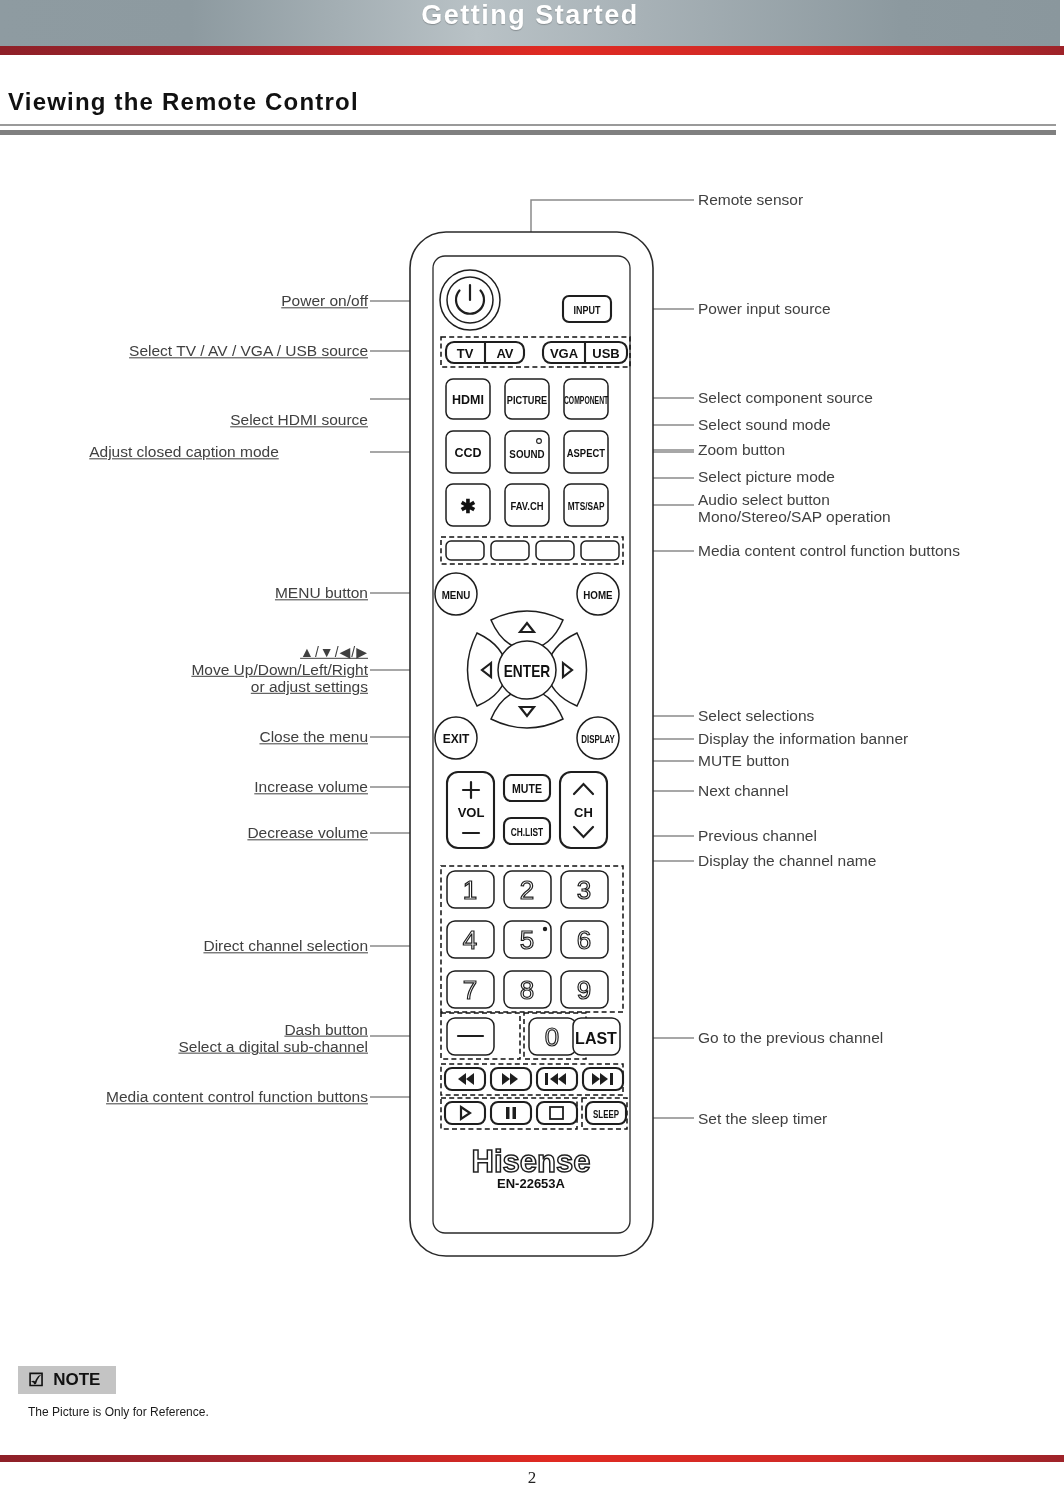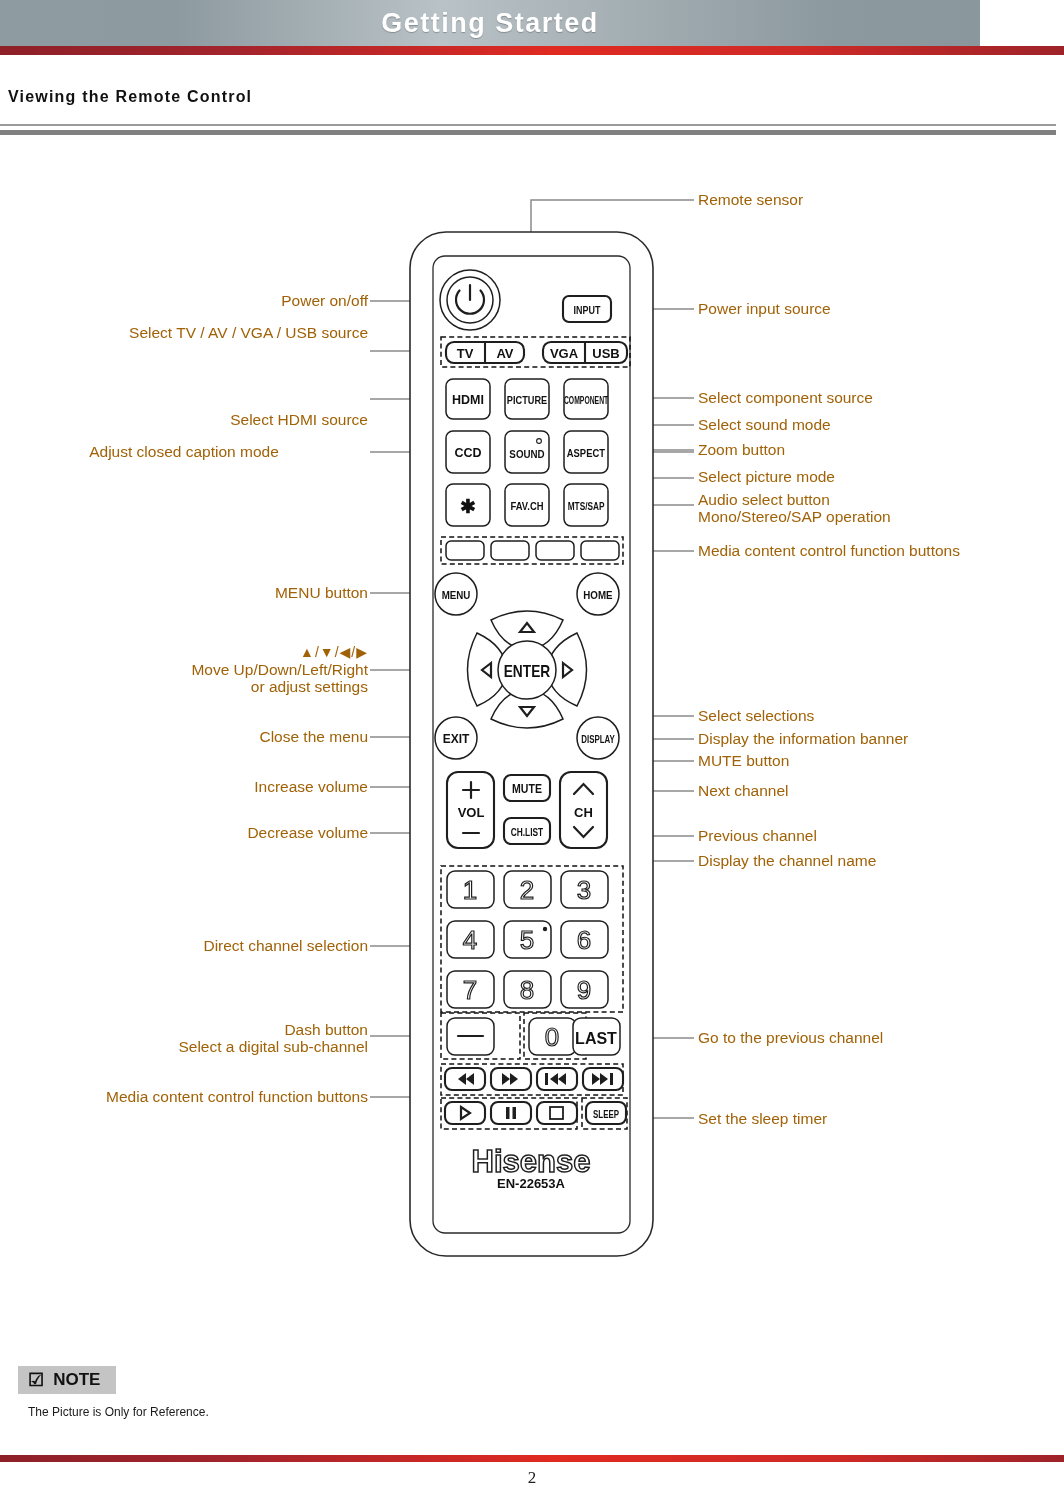--- a/index.html
+++ b/index.html
@@ -8,53 +8,53 @@
     width:1064px; height:1497px;
     background:#ffffff;
     font-family:"Liberation Sans", sans-serif;
     color:#1a1a1a;
     position:relative;
     overflow:hidden;
   }
 
   
   .page-header{
-    position:absolute; left:0; top:0; width:980px; height:46px;
+    position:absolute; left:0; top:0; width:1060px; height:46px;
     background:linear-gradient(90deg,#8e9ba1 0%, #8d9aa0 18%, #b9c2c6 45%, #a8b2b7 60%, #8c999f 85%, #8a979d 100%);
-    display:flex; align-items:center; justify-content:center;
+    display:flex; align-items:flex-start; justify-content:center;
   }
   .page-header .title{
     color:#ffffff; font-size:27px; font-weight:bold; letter-spacing:1.5px;
     text-shadow:0 1px 1px rgba(0,0,0,.25);
   }
   .header-rule{
     position:absolute; left:0; top:46px; width:1064px; height:9px;
     background:linear-gradient(90deg,#8e2028 0%, #a3242c 22%, #e02a22 52%, #cf2a27 75%, #9e2329 100%);
   }
 
   
   .section-heading{
     position:absolute; left:8px; top:88px;
-    font-size:16px; font-weight:bold; letter-spacing:1.2px; color:#111;
+    font-size:24px; font-weight:bold; letter-spacing:1.2px; color:#111;
   }
   .heading-rule-thin{
     position:absolute; left:0; top:124px; width:1056px; height:2px; background:#9a9a9a;
   }
   .heading-rule-thick{
     position:absolute; left:0; top:130px; width:1056px; height:5px; background:#808080;
   }
 
   
   #diagram{ position:absolute; left:0; top:0; width:1064px; height:1497px; pointer-events:none; }
 
   
   .cal{
-    position:absolute; font-size:15.5px; color:#a16207; white-space:nowrap; line-height:1.12;
-  }
-  .cal.left { text-align:right; transform:translateY(-50%); }
+    position:absolute; font-size:15.5px; color:#404040; white-space:nowrap; line-height:1.12;
+  }
+  .cal.left { text-align:right; transform:translateY(-50%);text-decoration:underline; }
   .cal.right{ text-align:left;  transform:translateY(-50%); }
   .cal .sub{ display:block; }
   .cal .arrows{ display:block; font-size:14px; letter-spacing:1px; }
 
   
   .note-badge{
     position:absolute; left:18px; top:1366px;
     background:#c4c4c4; padding:4px 16px 4px 10px;
     display:flex; align-items:center; gap:9px;
     font-size:17px; font-weight:bold; color:#111;
@@ -326,21 +326,21 @@
   <rect x="550" y="1107" width="13" height="12" fill="none" stroke="#1e1e1e" stroke-width="1.8"></rect>
   <rect class="dash" x="582" y="1098" width="45" height="31"></rect>
   <rect class="btn2" x="586" y="1102" width="40" height="22" rx="7"></rect>
   <text class="tx" x="606" y="1118" font-size="11" transform="scale(0.72,1) translate(235.7,0)">SLEEP</text>
 
   <text class="txo" x="531" y="1172" font-size="31" font-weight="bold" style="stroke-width:1.5">Hisense</text>
   <text class="tx" x="531" y="1188" font-size="13">EN-22653A</text>
 </svg>
 
 <div class="cal left" style="left:0;   width:368px; top:301px;">Power on/off</div>
-<div class="cal left" style="left:0;   width:368px; top:333px;padding-left:26px;">Select TV / AV / VGA / USB source</div>
+<div class="cal left" style="left:0;   width:368px; top:351px;padding-left:26px;">Select TV / AV / VGA / USB source</div>
 <div class="cal left" style="left:0;   width:368px; top:408px;margin-top:12px;">Select HDMI source</div>
 <div class="cal left" style="left:0;   width:368px; top:452px;text-align:center;">Adjust closed caption mode</div>
 <div class="cal left" style="left:0;   width:368px; top:593px;">MENU button</div>
 <div class="cal left" style="left:0;   width:368px; top:670px;">
   <span class="arrows">▲/▼/◀/▶</span>
   <span>Move Up/Down/Left/Right</span>
   <span class="sub">or adjust settings</span>
 </div>
 <div class="cal left" style="left:0;   width:368px; top:737px;">Close the menu</div>
 <div class="cal left" style="left:0;   width:368px; top:787px;padding-left:20px;">Increase volume</div>

